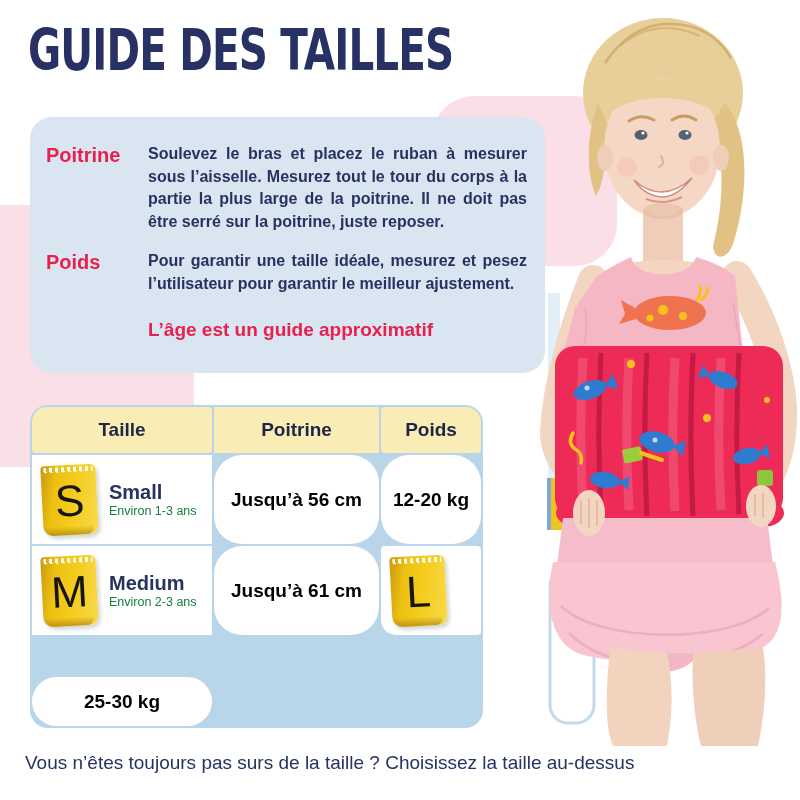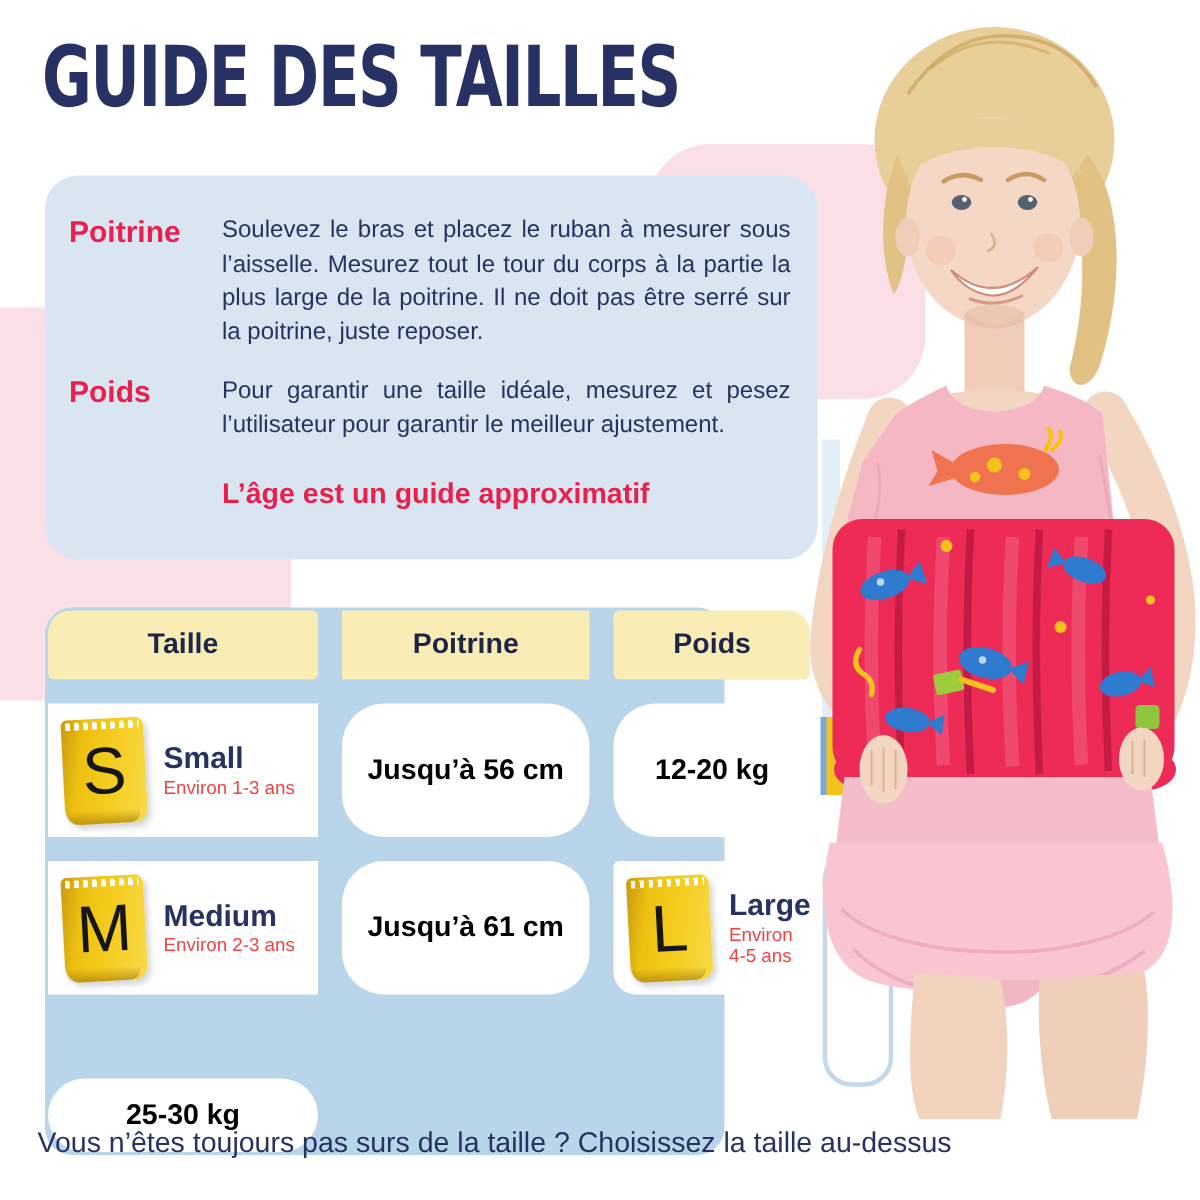--- a/index.html
+++ b/index.html
@@ -22,40 +22,40 @@
     transform:scale(0.88,1.22);transform-origin:left top;
   }
   
   .info-box{
     position:absolute;left:30px;top:117px;width:515px;height:256px;z-index:1;
     background:#d9e6f2;border-radius:22px;
     box-sizing:border-box;padding:26px 18px 18px 16px;
   }
   .info-row{display:grid;grid-template-columns:88px 1fr;column-gap:14px;margin-bottom:16px;}
   .info-label{font-size:20px;font-weight:bold;color:#e8204e;line-height:1.2;}
-  .info-text{font-size:16px;font-weight:normal;color:#273260;line-height:1.42;text-align:justify;}
+  .info-text{font-size:16px;font-weight:bold;color:#273260;line-height:1.42;text-align:justify;}
   .info-note{font-size:19px;font-weight:bold;color:#e8204e;margin-top:8px;}
   
   .size-table{
     position:absolute;left:30px;top:405px;width:453px;z-index:1;
     background:#b9d5e9;border-radius:18px;padding:2px;
     display:grid;grid-template-columns:180px 165px 1fr;
-    grid-template-rows:46px 89px 89px 89px;gap:16px;
+    grid-template-rows:46px 89px 89px 89px;gap:2px;
     box-sizing:border-box;
   }
   .cell{background:#ffffff;display:flex;align-items:center;justify-content:center;}
   .cell.head{background:#f9ecb5;font-size:19px;font-weight:bold;color:#1e2547;}
   .cell.h-first{border-radius:15px 4px 4px 4px;}
   .cell.h-last{border-radius:4px 15px 4px 4px;}
   .cell.b-first{border-radius:4px 4px 4px 15px;}
   .cell.b-last{border-radius:4px 4px 15px 4px;margin-top:40px;}
   .cell.size-cell{justify-content:flex-start;padding-left:10px;gap:12px;}
   .cell.val{font-size:19px;font-weight:bold;color:#000000;border-radius:28px;}
   .size-name{font-size:20px;font-weight:bold;color:#273260;line-height:1.15;}
-  .size-age{font-size:12.5px;font-weight:normal;color:#ef4444;}
+  .size-age{font-size:12.5px;font-weight:normal;color:#15803d;}
   
   .notepad{
     width:55px;height:70px;position:relative;flex:0 0 auto;
     background:linear-gradient(100deg,#c9990d 0%,#edc011 25%,#f4cc1d 55%,#f8da4a 100%);
     border-radius:4px 6px 9px 11px;
     transform:rotate(-3deg);
     box-shadow:2px 3px 4px rgba(0,0,0,0.18);
     display:flex;align-items:center;justify-content:center;
   }
   .notepad::before{
@@ -126,24 +126,20 @@
     <div>
       <div class="size-name">Medium</div>
       <div class="size-age">Environ 2-3 ans</div>
     </div>
   </div>
   <div class="cell val">Jusqu’à 61 cm</div>
 
   <div class="cell size-cell b-first">
     <div class="notepad">
       <span class="letter">L</span>
-    </div>
-    <div>
-      <div class="size-name">Large</div>
-      <div class="size-age">Environ 4-5 ans</div>
     </div>
   </div>
   <div class="cell val b-last">25-30 kg</div>
 </div>
 
 <div class="photo">
   <svg width="265" height="740" viewBox="0 0 265 740" xmlns="http://www.w3.org/2000/svg">
 
     <rect x="13" y="285" width="12" height="185" fill="#dcebf5" opacity="0.8"></rect>
     <rect x="12" y="470" width="5" height="52" fill="#7da7d9"></rect>

